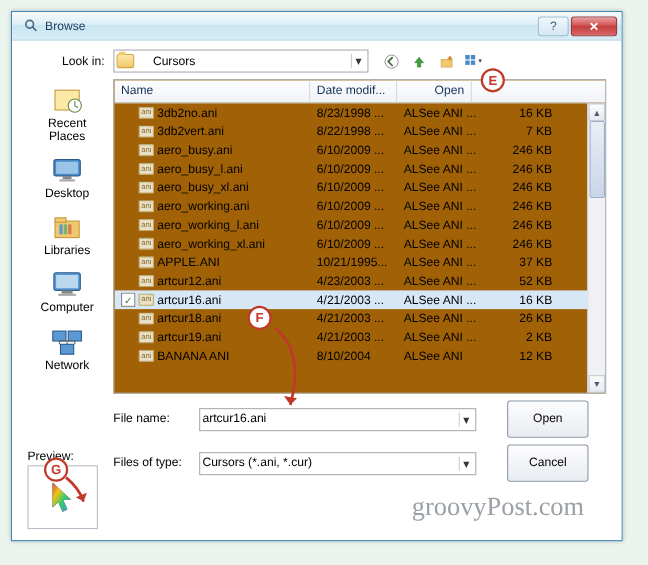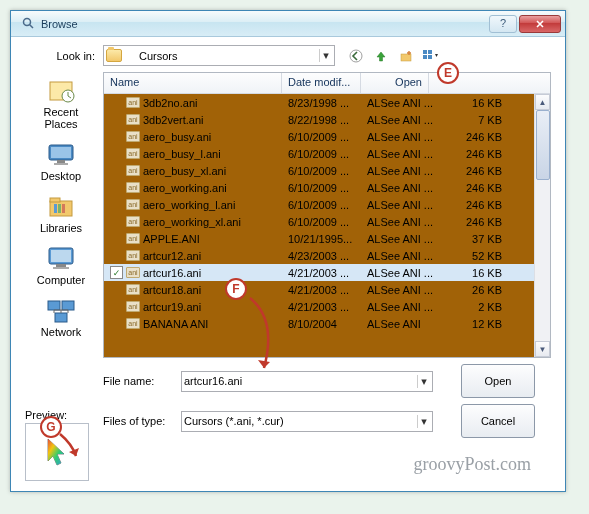--- a/index.html
+++ b/index.html
@@ -46,21 +46,21 @@
 .sb{position:absolute;right:0;top:21px;bottom:0;width:16px;background:#f0f1f4;border-left:1px solid #dcdfe5;}
 .sb-btn{height:16px;background:linear-gradient(#fcfcfd,#e7eaf0);border:1px solid #c6cbd6;display:flex;align-items:center;justify-content:center;font-size:8px;color:#4a5a7a;}
 .sb-thumb{position:absolute;top:16px;width:14px;left:1px;height:70px;background:linear-gradient(#e9eef6,#c9d5e6);border:1px solid #9ab0ce;border-radius:2px;}
 .form-rows{margin-top:6px;margin-left:78px;}
 .frow{display:flex;align-items:center;margin-bottom:6px;}
 .flbl{width:78px;}
 .finput{flex:1;max-width:252px;}
 .btn{width:74px;height:34px;border:1px solid #8c98a8;border-radius:3px;background:linear-gradient(#fdfdfe,#e8ecf1);margin-left:28px;}
 .preview{position:absolute;left:14px;bottom:10px;}
 .prev-box{width:64px;height:58px;border:1px solid #b8bfc9;background:#fff;margin-top:2px;display:flex;align-items:center;justify-content:center;}
-.brand{position:absolute;right:34px;bottom:16px;color:#9aa0a6;font-size:18px;font-family:Georgia,serif;}
+.brand{position:absolute;right:34px;bottom:16px;color:#9aa0a6;font-size:24px;font-family:Georgia,serif;}
 .callout{position:absolute;width:22px;height:22px;border:2px solid #c0392b;border-radius:50%;background:#fff;display:flex;align-items:center;justify-content:center;font-weight:bold;color:#c0392b;font-size:12px;z-index:20;}
 .arrow{position:absolute;z-index:15;}
 svg{display:block;}
 .svgico{width:16px;height:16px;}
 </style>
 </head>
 <body>
 
 <div class="dialog">
   <div class="titlebar">

